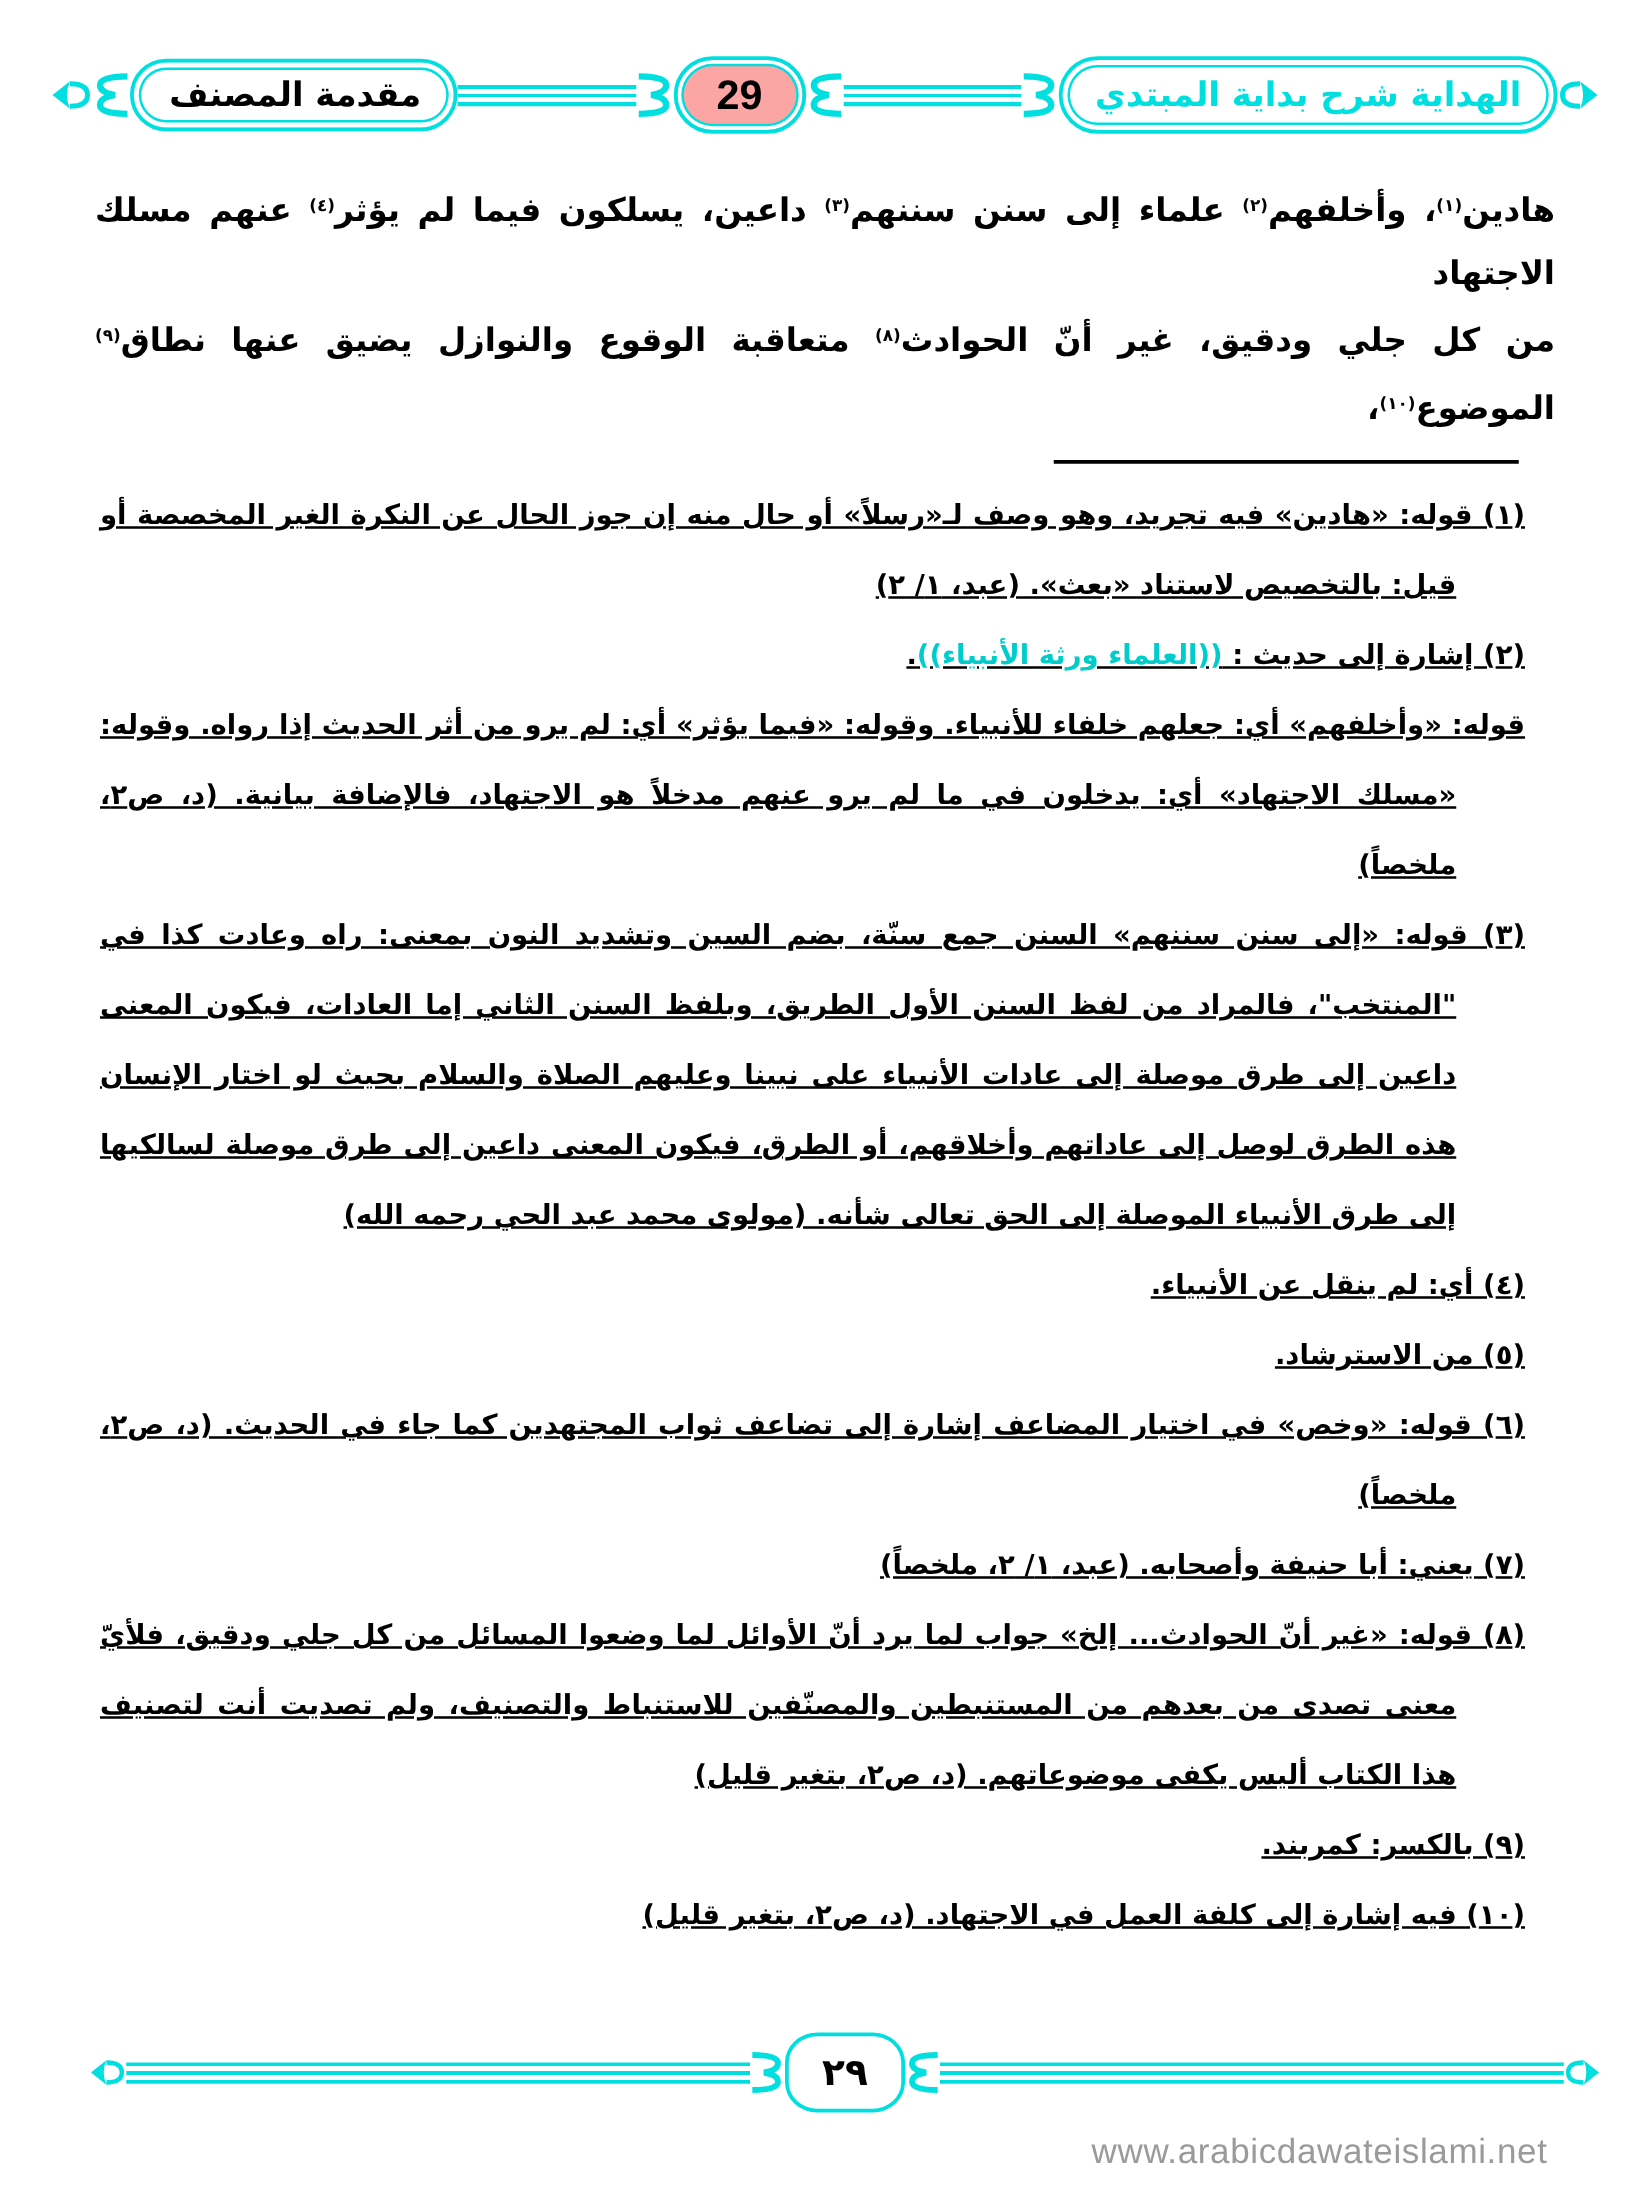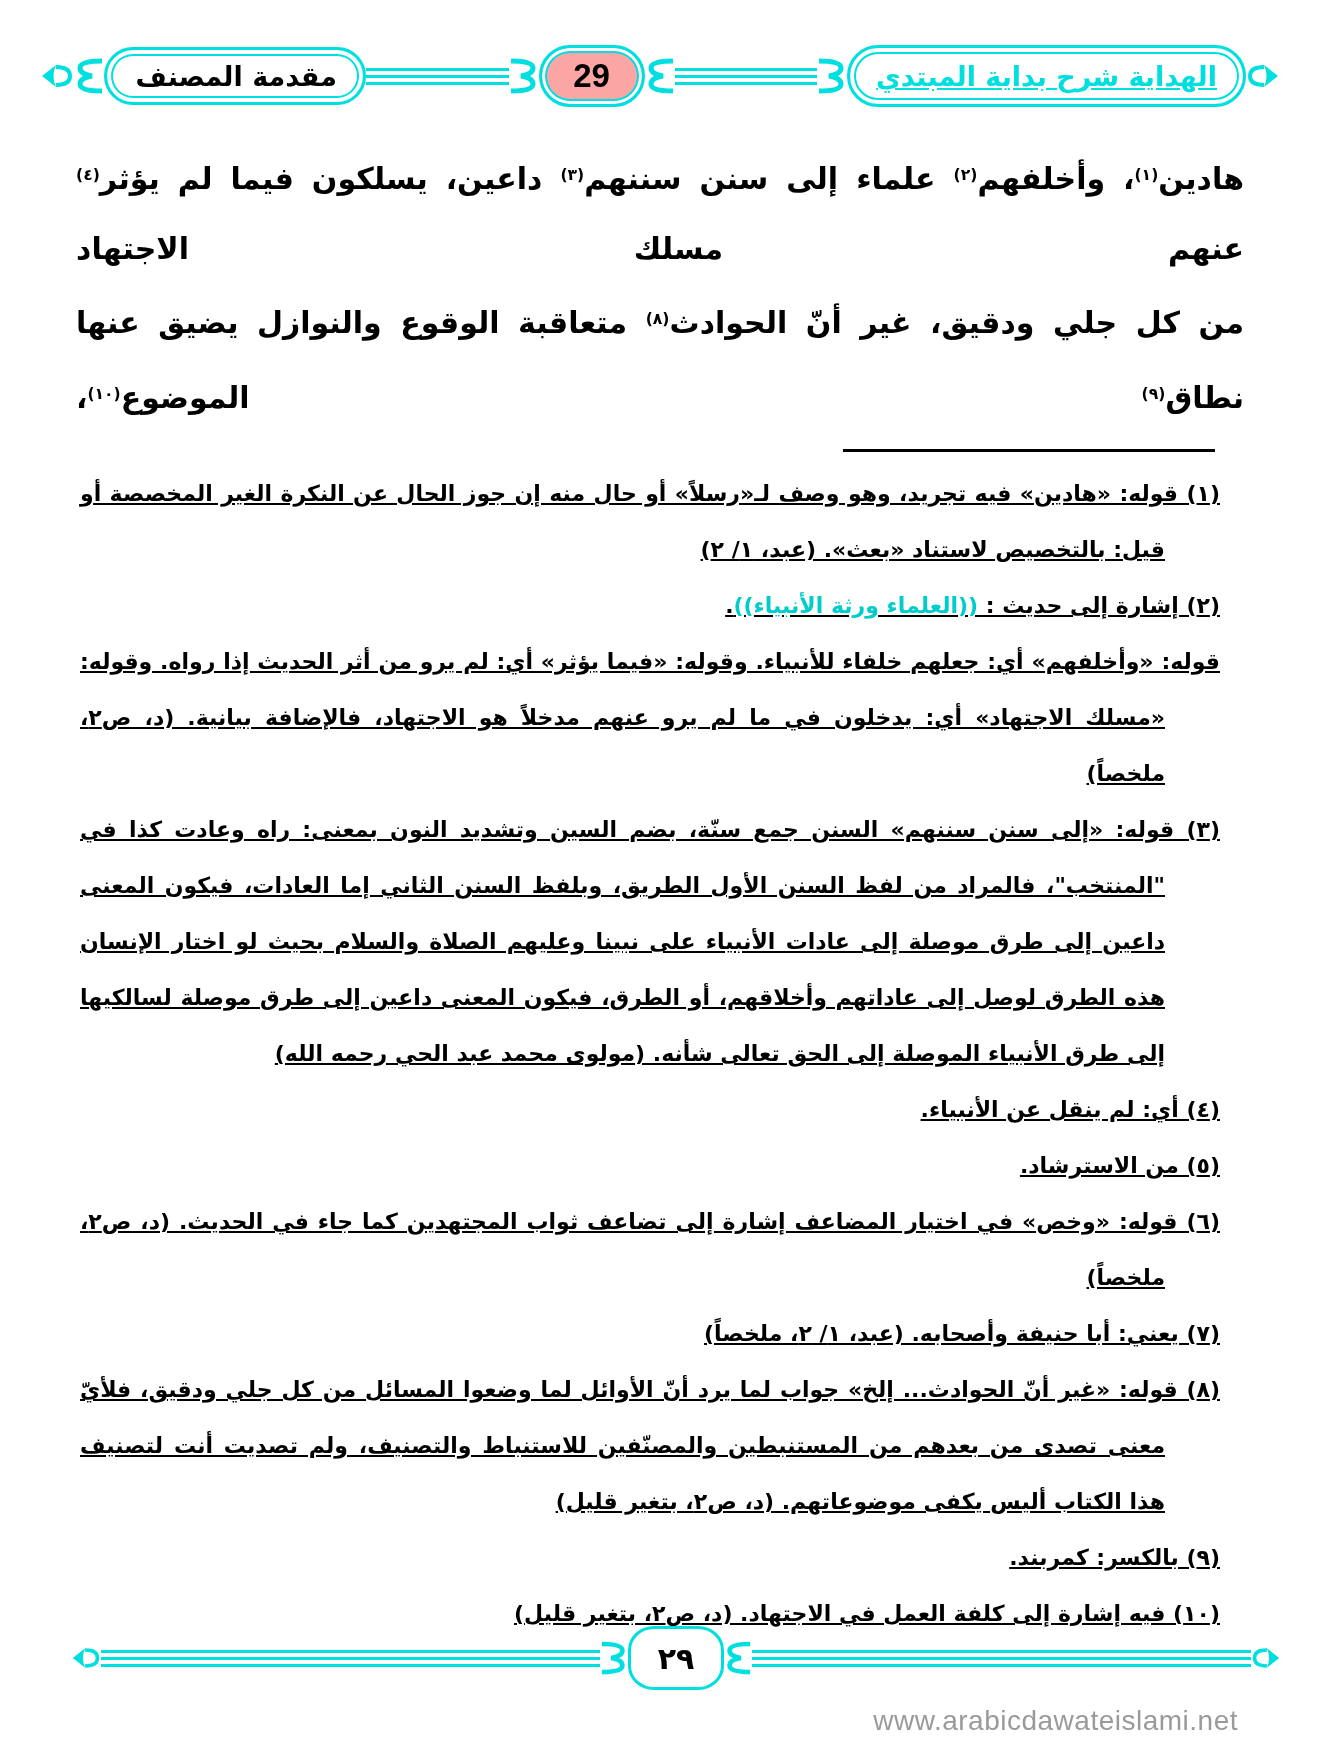--- a/index.html
+++ b/index.html
@@ -33,21 +33,21 @@
     border:3px solid var(--cyan);border-radius:32px;
     box-shadow:inset 0 0 0 4px #fff,inset 0 0 0 6px var(--cyan);
     display:flex;align-items:center;justify-content:flex-end;
     padding:0 26px;height:58px;
   }
   .cartouche.section{min-width:262px;}
   .cartouche.section span{font-size:27px;font-weight:bold;}
   .cartouche.booktitle{min-width:255px;height:62px;}
   .cartouche.booktitle span{
     font-size:27px;font-weight:bold;color:var(--cyan);
-    letter-spacing:-1px;white-space:nowrap;text-decoration:underline;
+    letter-spacing:-1px;white-space:nowrap;
   }
   .pill{
     flex:0 0 auto;background:#fca5a5;
     border:3px solid var(--cyan);border-radius:34px;
     box-shadow:inset 0 0 0 3px #fff,inset 0 0 0 5px var(--cyan);
     display:flex;align-items:center;justify-content:center;
     min-width:106px;height:62px;
   }
   .pill span{font-size:33px;font-weight:bold;font-family:"Liberation Sans",sans-serif;}
   .octagon{
@@ -58,21 +58,21 @@
     width:96px;height:64px;
   }
   .octagon span{font-size:30px;font-weight:bold;}
   .clasp,.finial{flex:0 0 auto;display:flex;align-items:center;}
   .clasp svg,.finial svg{display:block;}
   
   .bodytext{
     direction:rtl;margin:30px 76px 0 76px;
   }
   .body-line{
-    font-size:30px;font-weight:bold;line-height:70px;
+    font-size:26px;font-weight:bold;line-height:50px;
     text-align:justify;text-align-last:justify;
     white-space:normal;
   }
   sup.fn-ref{
     font-size:0.52em;vertical-align:0.6em;font-weight:bold;
   }
   
   .fn-separator{
     border-top:3px solid #000;width:372px;
     margin:16px 105px 14px auto;

